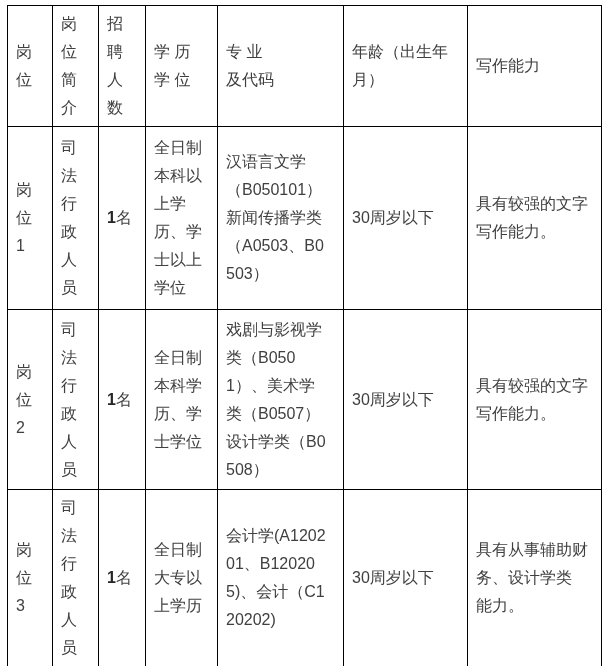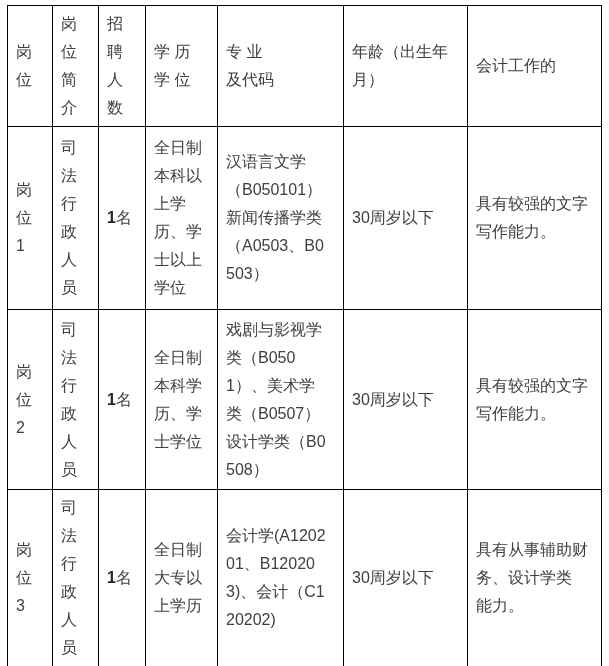--- a/index.html
+++ b/index.html
@@ -66,21 +66,21 @@
       <th>招
 聘
 人
 数</th>
       <th>学 历
 学 位</th>
       <th>专 业
 及代码</th>
       <th>年龄（出生年
 月）</th>
-      <th>会计工作的</th>
+      <th>写作能力</th>
     </tr>
   </thead>
   <tbody>
     <tr class="row-1">
       <td class="bold-cell">岗
 位
 1</td>
       <td>司
 法
 行
@@ -137,21 +137,21 @@
 行
 政
 人
 员</td>
       <td><span class="bold-num">1</span><span>名</span></td>
       <td>全日制
 大专以
 上学历</td>
       <td>会计学(A1202
 01、B12020
-3)、会计（C1
+5)、会计（C1
 20202)</td>
       <td>30周岁以下</td>
       <td>具有从事辅助财
 务、设计学类
 能力。</td>
     </tr>
   </tbody>
 </table>
 
 </body></html>

